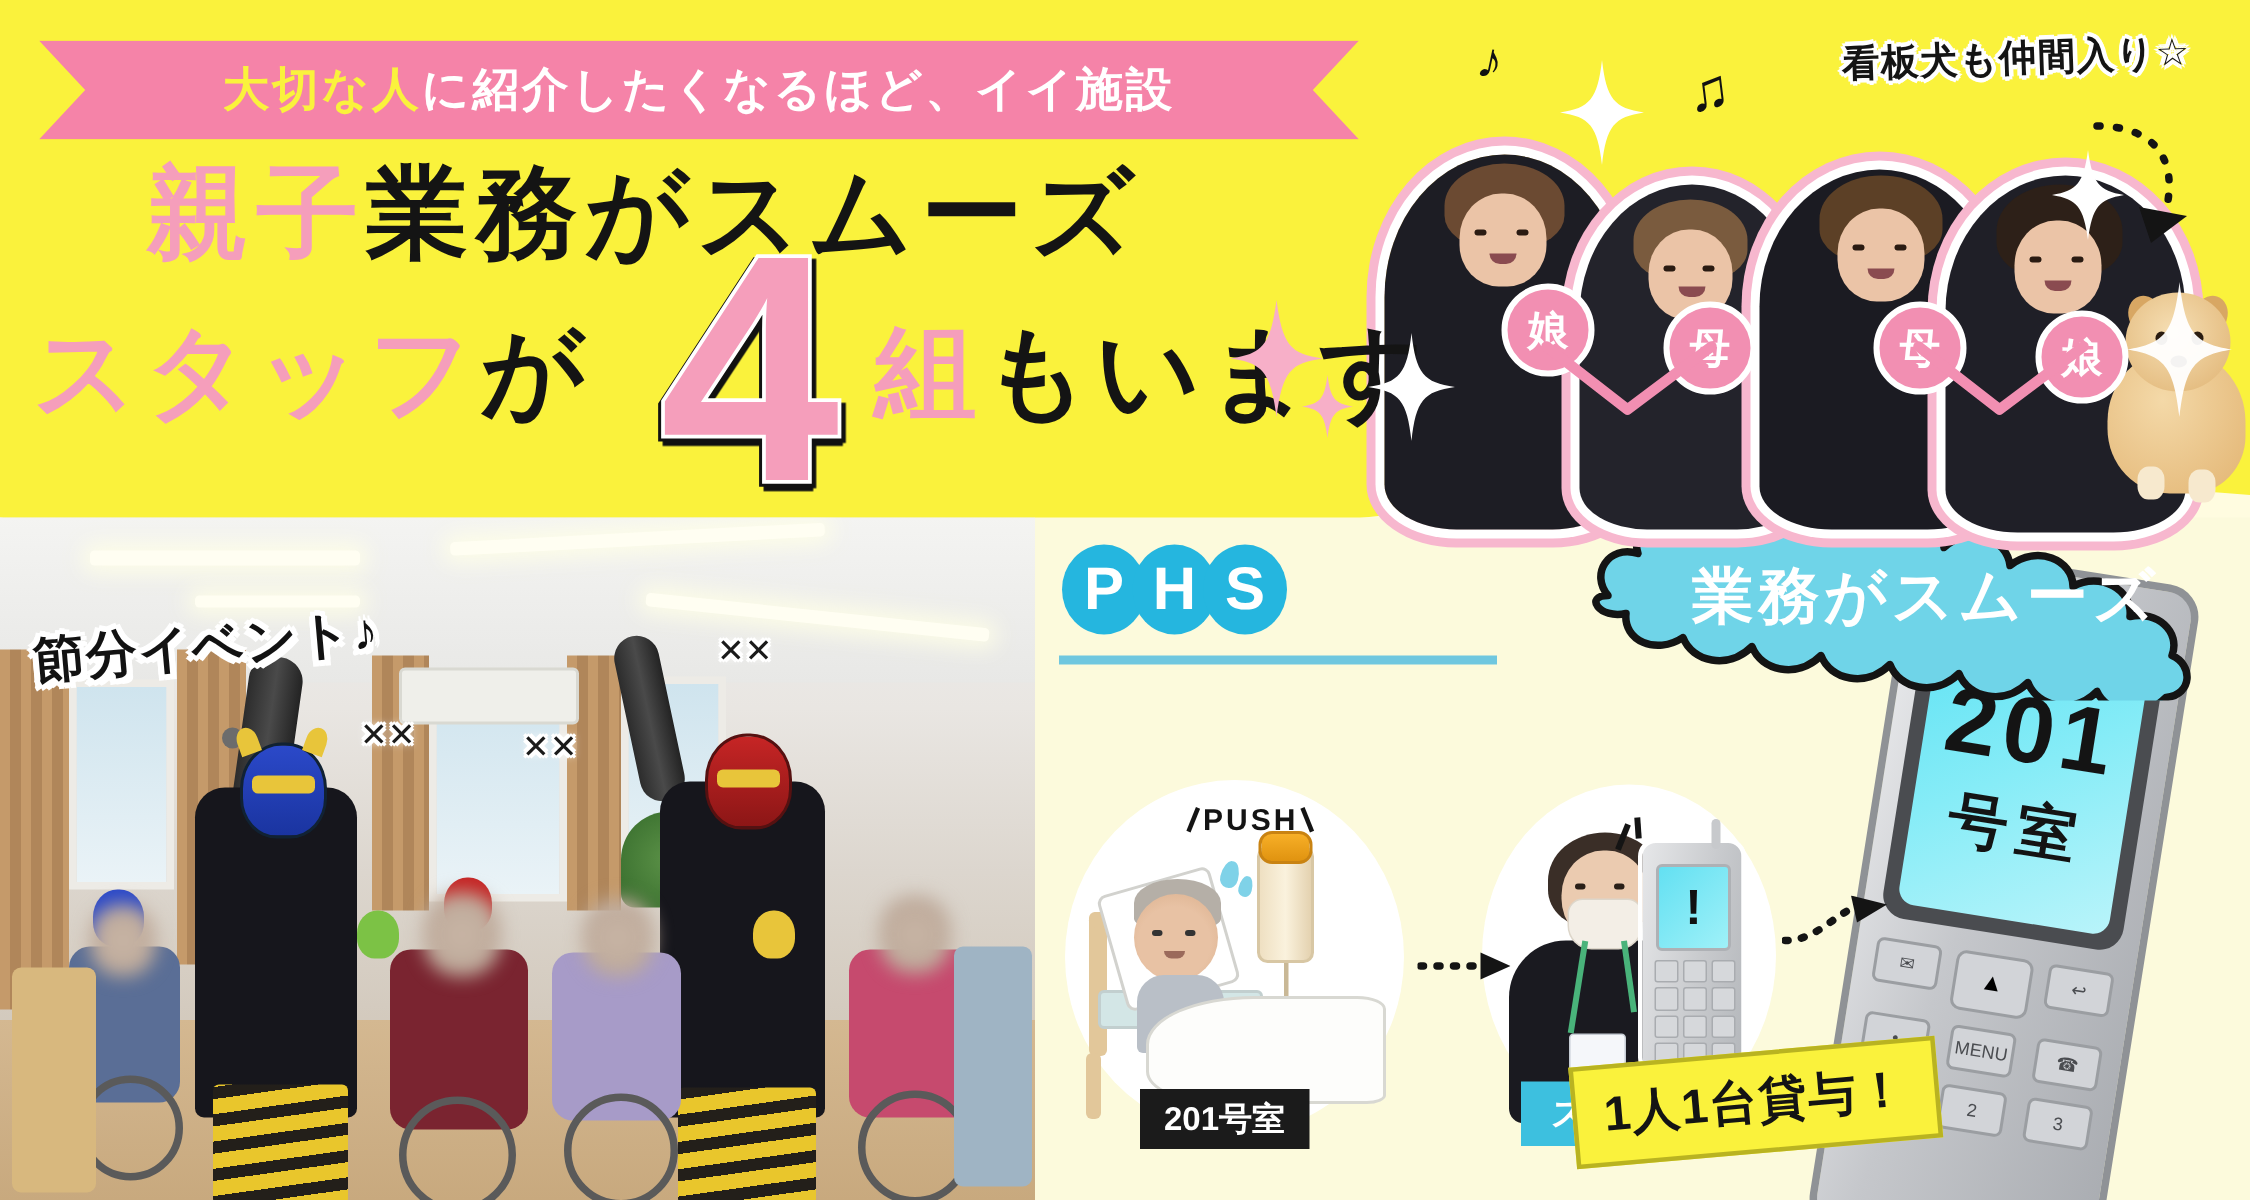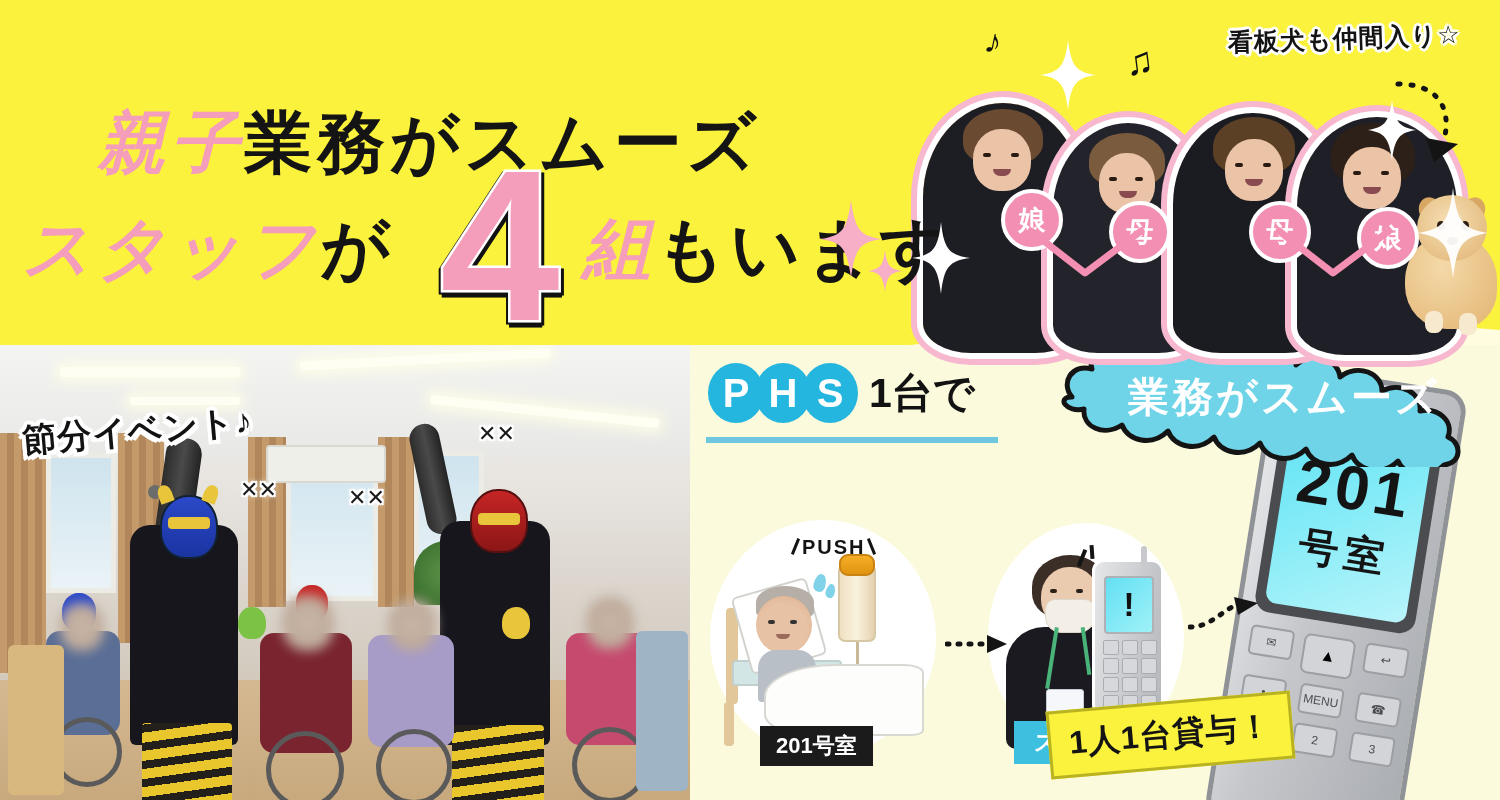--- a/index.html
+++ b/index.html
@@ -37,21 +37,21 @@
   
   .headline{ position:absolute; left:0; top:108px; width:930px; z-index:6; }
   .hl-line{ white-space:nowrap; font-weight:bold; line-height:1; }
   .hl1{
     margin-left:98px; font-size:68px; letter-spacing:5px; margin-bottom:4px;
   }
   .hl2{
     margin-left:22px; font-size:68px; letter-spacing:5px; position:relative;
     margin-top:38px;
   }
-  .pk{ color:#F59EBB;font-style:italic; }
+  .pk{ color:#F59EBB; }
   .bk{ color:#141414; }
 
   
   .big4{
     position:absolute; left:440px; top:138px; z-index:7;
     font-size:215px; font-weight:bold; line-height:1; color:#F59EBB;
     -webkit-text-stroke:5px #FFFFFF;
     paint-order:stroke fill;
     filter: drop-shadow(3px 3px 0 #111) drop-shadow(-2px 2px 0 #111);
     font-family:"Liberation Sans","DejaVu Sans",sans-serif;
@@ -313,20 +313,27 @@
 
   .dotarrow{ position:absolute; z-index:10; }
 </style>
 </head>
 <body>
 
 <div id="stage">
 
   <div class="yellow-panel"></div>
 
+  <div class="ribbon">
+    <div class="ribbon-bg"></div>
+    <div class="ribbon-text">
+      <span class="rb-yellow">大切な人</span>
+        <span class="rb-white">に紹介したくなるほど、イイ施設</span>
+    </div>
+  </div>
 
   <div class="headline">
     <div class="hl-line hl1">
       <span class="pk">親子</span><span class="bk">業務がスムーズ</span>
     </div>
     <div class="hl-line hl2">
       <span class="pk">スタッフ</span><span class="bk">が</span><span style="display:inline-block;width:188px;"></span><span class="pk">組</span><span class="bk">もいます</span>
     </div>
   </div>
 
@@ -491,21 +498,20 @@
   </div>
 
   <div class="setsubun">節分イベント♪</div>
 
   <div class="phs-panel">
 
     <div class="phs-logo">
       <div class="phs-circ">P</div>
       <div class="phs-circ">H</div>
       <div class="phs-circ">S</div>
-      <div class="phs-suffix">1台で</div>
     </div>
     <div class="phs-underline"></div>
 
     <div class="burst">
       <svg width="470" height="140" viewBox="0 0 470 140">
         <path d="M30 70
                  C18 56 30 36 50 42 C44 22 66 10 82 24
                  C86 4 112 2 122 18 C134 0 160 4 166 22
                  C180 6 206 12 210 30 C226 12 252 20 254 38
                  C272 22 296 32 298 50 C316 36 340 46 340 64

